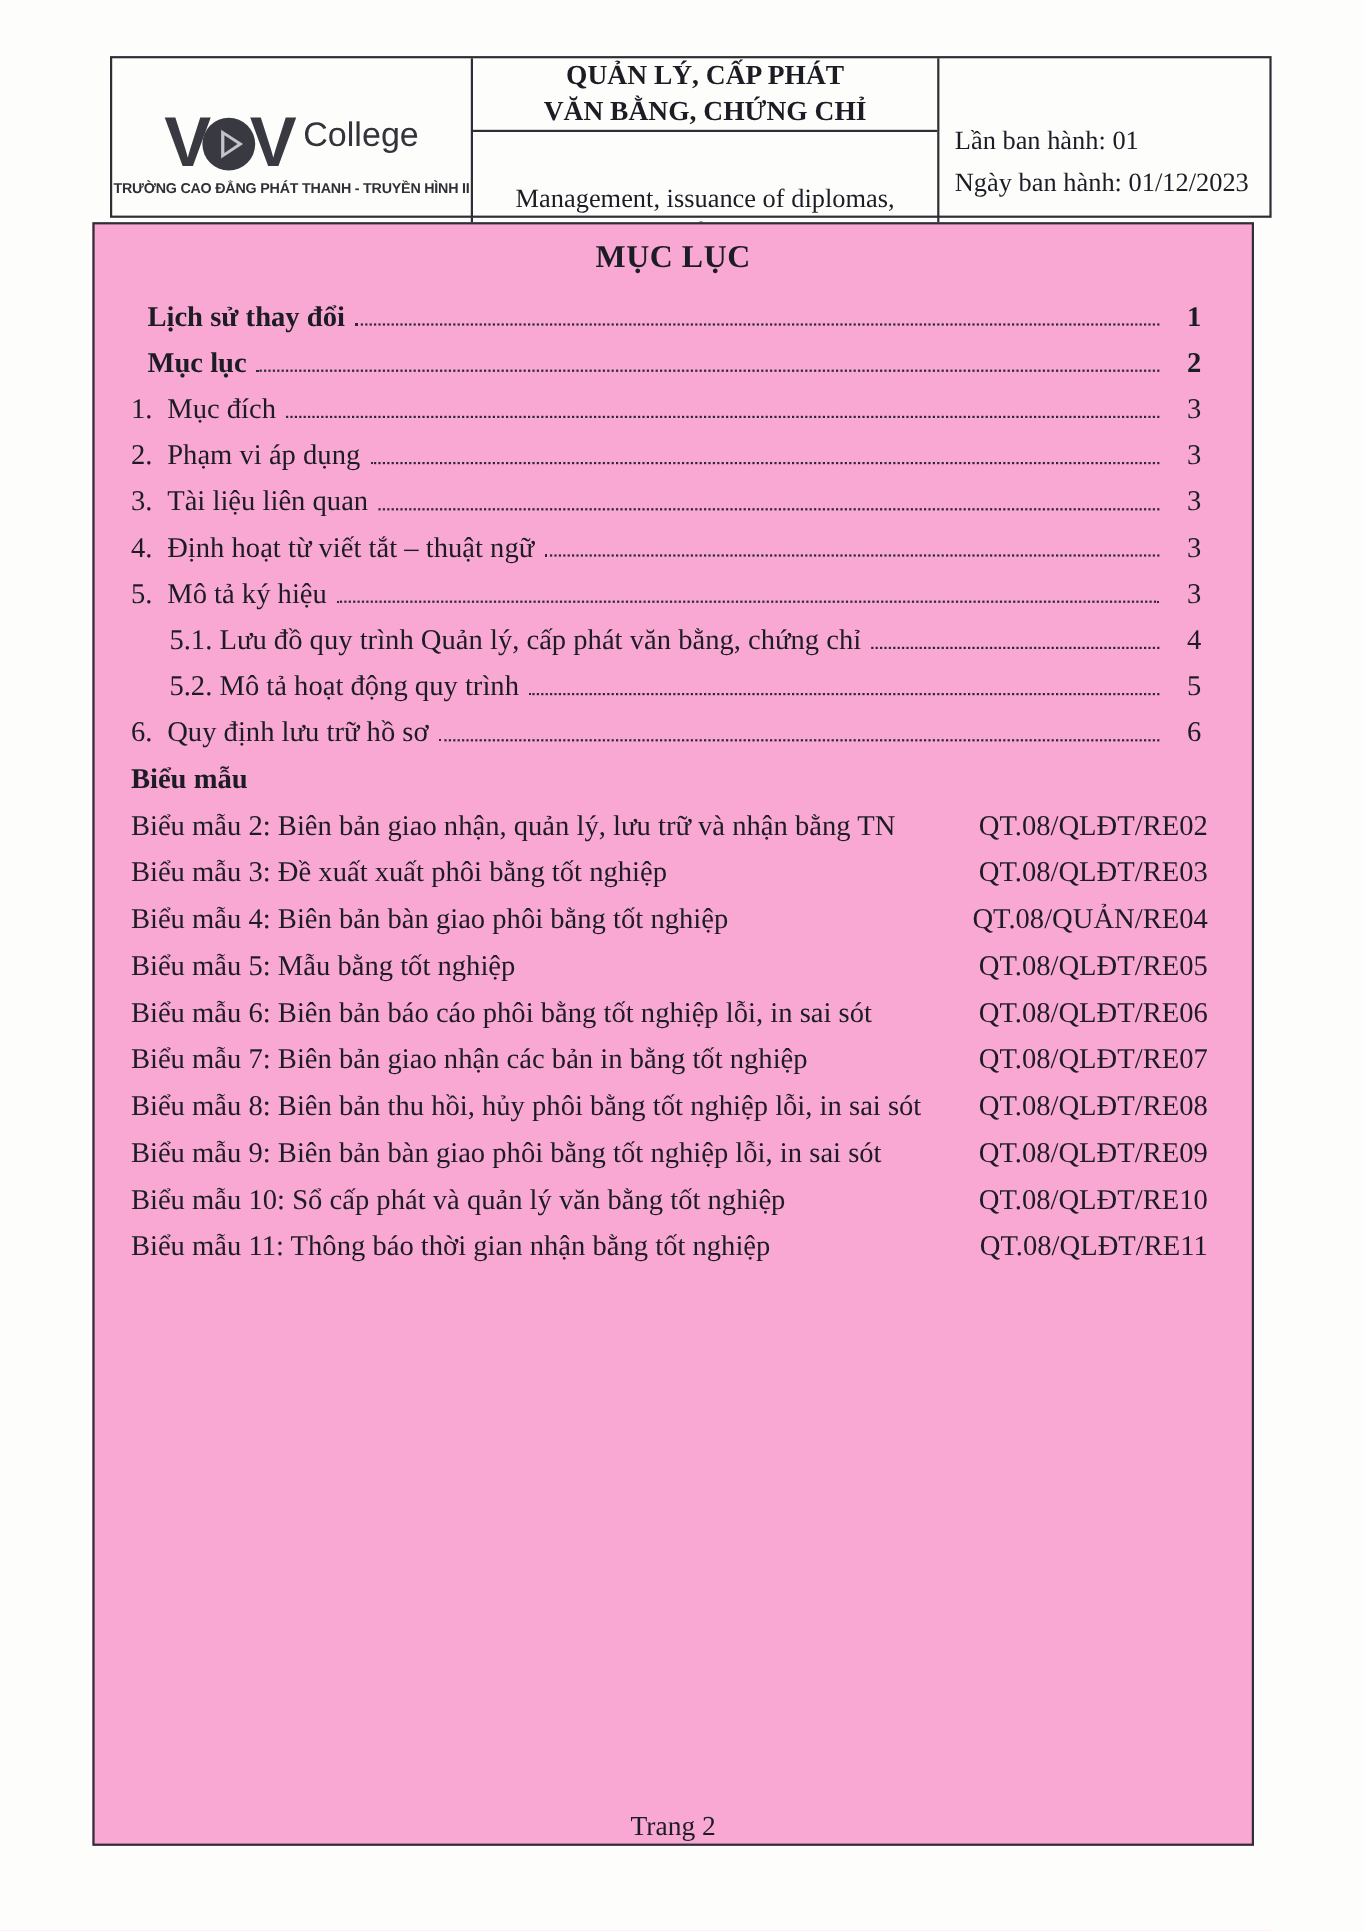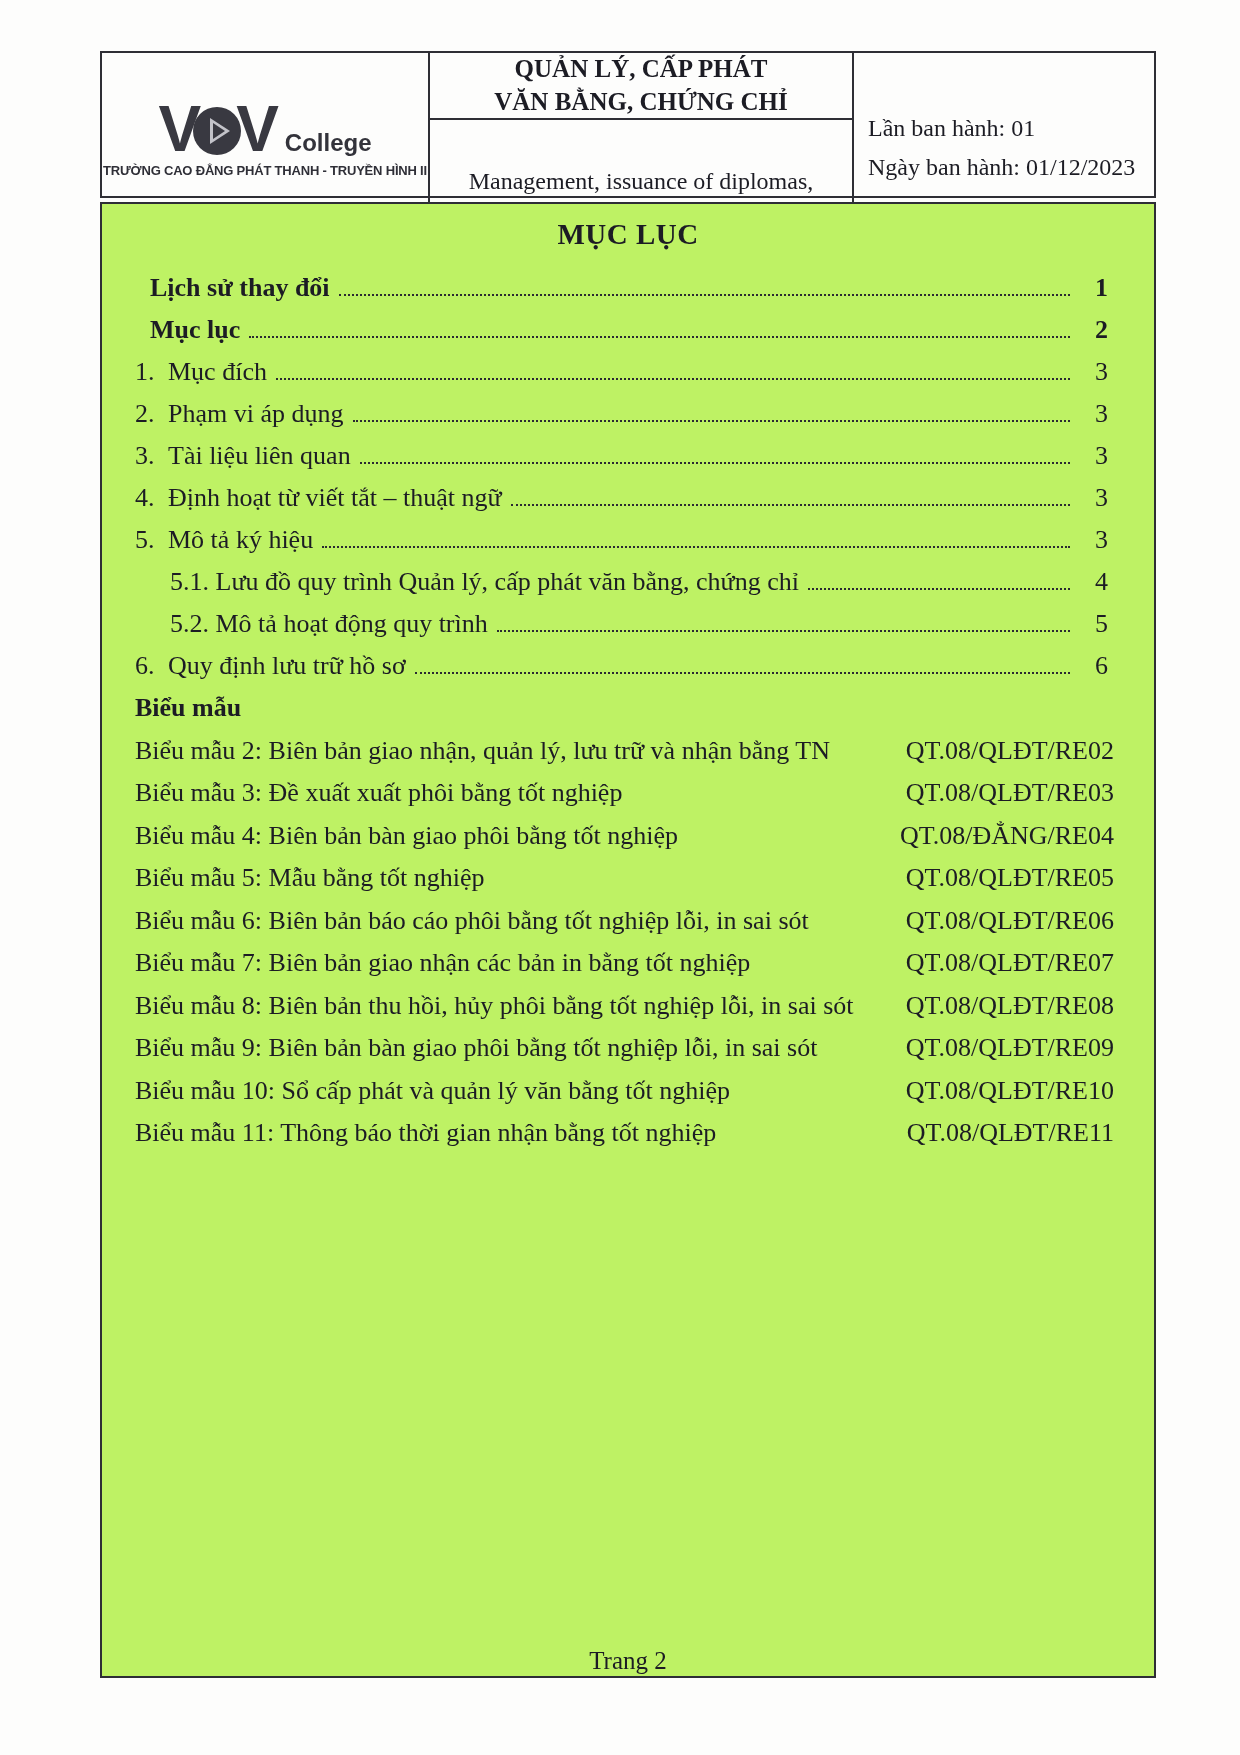--- a/index.html
+++ b/index.html
@@ -31,22 +31,22 @@
     content:""; position:absolute; left:17px; top:11px;
     border-left:20px solid #c3c3c9;
     border-top:13px solid transparent; border-bottom:13px solid transparent;
   }
   .logo-o::after {
     content:""; position:absolute; left:20px; top:16px;
     border-left:12px solid #393941;
     border-top:8px solid transparent; border-bottom:8px solid transparent;
   }
   .logo-college {
-    font-family:"Liberation Sans", sans-serif; font-weight:bold;
-    font-size:24px; line-height:1; color:#33333b; margin-left:9px; margin-bottom:1px;
+    font-family:"Liberation Sans", sans-serif; font-weight:normal;
+    font-size:31px; line-height:1; color:#33333b; margin-left:9px; margin-bottom:18px;
   }
   .logo-sub {
     font-family:"Liberation Sans", sans-serif; font-weight:bold;
     font-size:13px; letter-spacing:-0.2px; color:#2f2f37; white-space:nowrap;
   }
   .title-cell { display:flex; flex-direction:column;gap:46px; }
   .title-vi {
     flex:1; border-bottom:2px solid #2e2e35;
     display:flex; flex-direction:column; justify-content:center; align-items:center;
     font-weight:bold; font-size:25px; line-height:1.3; text-align:center;
@@ -54,22 +54,22 @@
   .title-en {
     flex:1; display:flex; justify-content:center; align-items:center;
     text-align:center; font-size:24px; line-height:1.25; padding:0 34px;
   }
   .meta-cell {
     display:flex; flex-direction:column; justify-content:center;
     gap:12px; padding:16px 8px 0 14px; font-size:24px; line-height:1.1;border-radius:11px;
   }
   
   .main-box {
-    position:absolute; left:100px; top:202px; width:1056px; height:1476px;
-    border:2px solid #2e2e35; box-sizing:border-box; background:#bef264;
+    position:absolute; left:84px; top:202px; width:1056px; height:1476px;
+    border:2px solid #2e2e35; box-sizing:border-box; background:#f9a8d4;
   }
   .toc-title {
     margin:14px 0 10px 0; text-align:center;
     font-size:29px; font-weight:bold; letter-spacing:0.5px;
   }
   .toc-row {
     display:flex; align-items:flex-end; height:42px;
     padding:0 46px 0 33px; font-size:26px; line-height:1.15;
   }
   .toc-row.bold { font-weight:bold;padding-left:48px; }
@@ -188,21 +188,21 @@
         <div class="form-row">
           <span class="form-label">Biểu mẫu 2: Biên bản giao nhận, quản lý, lưu trữ và nhận bằng TN</span>
           <span class="form-code">QT.08/QLĐT/RE02</span>
         </div>
         <div class="form-row">
           <span class="form-label">Biểu mẫu 3: Đề xuất xuất phôi bằng tốt nghiệp</span>
           <span class="form-code">QT.08/QLĐT/RE03</span>
         </div>
         <div class="form-row">
           <span class="form-label">Biểu mẫu 4: Biên bản bàn giao phôi bằng tốt nghiệp</span>
-          <span class="form-code">QT.08/ĐẲNG/RE04</span>
+          <span class="form-code">QT.08/QUẢN/RE04</span>
         </div>
         <div class="form-row">
           <span class="form-label">Biểu mẫu 5: Mẫu bằng tốt nghiệp</span>
           <span class="form-code">QT.08/QLĐT/RE05</span>
         </div>
         <div class="form-row">
           <span class="form-label">Biểu mẫu 6: Biên bản báo cáo phôi bằng tốt nghiệp lỗi, in sai sót</span>
           <span class="form-code">QT.08/QLĐT/RE06</span>
         </div>
         <div class="form-row">

